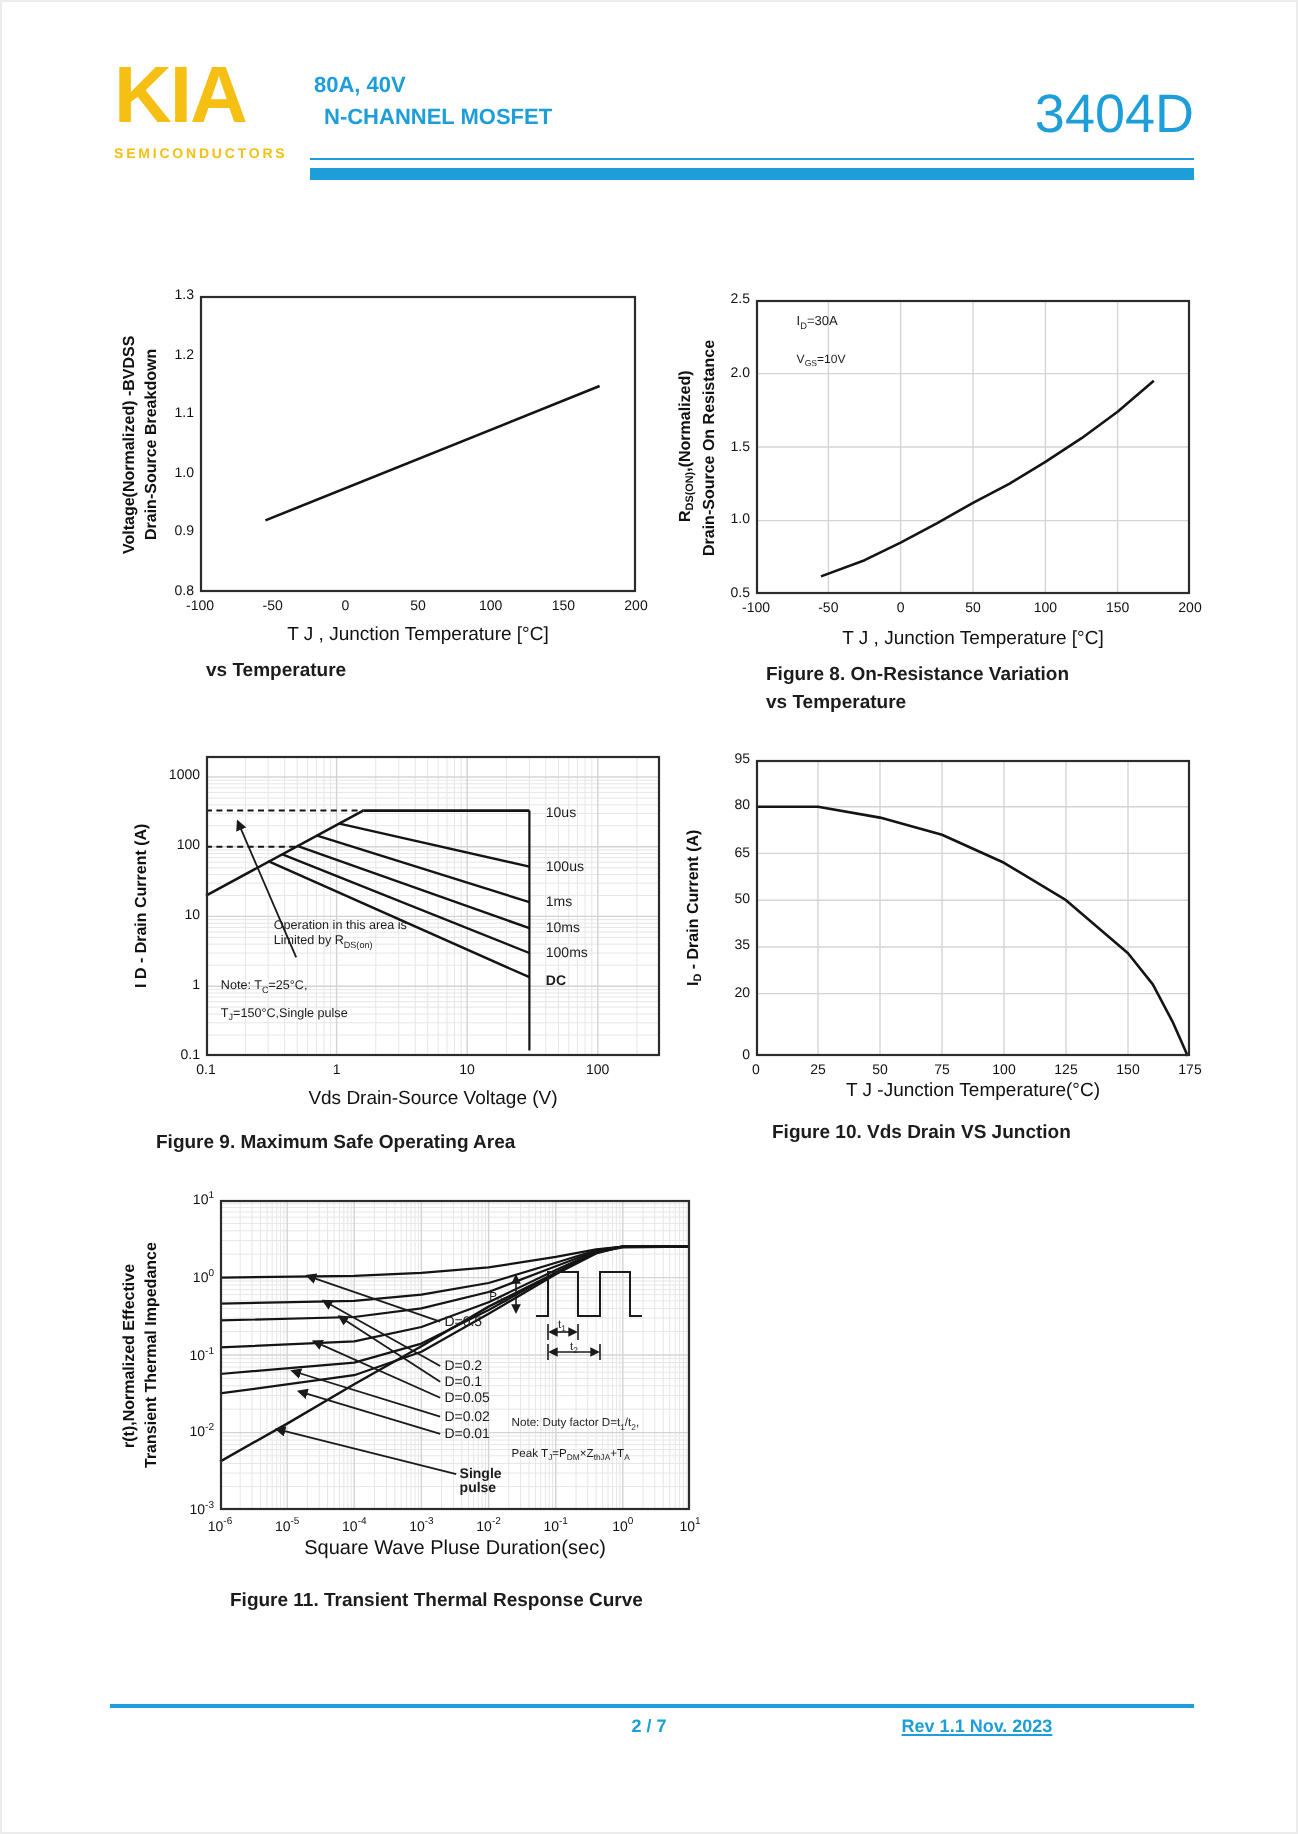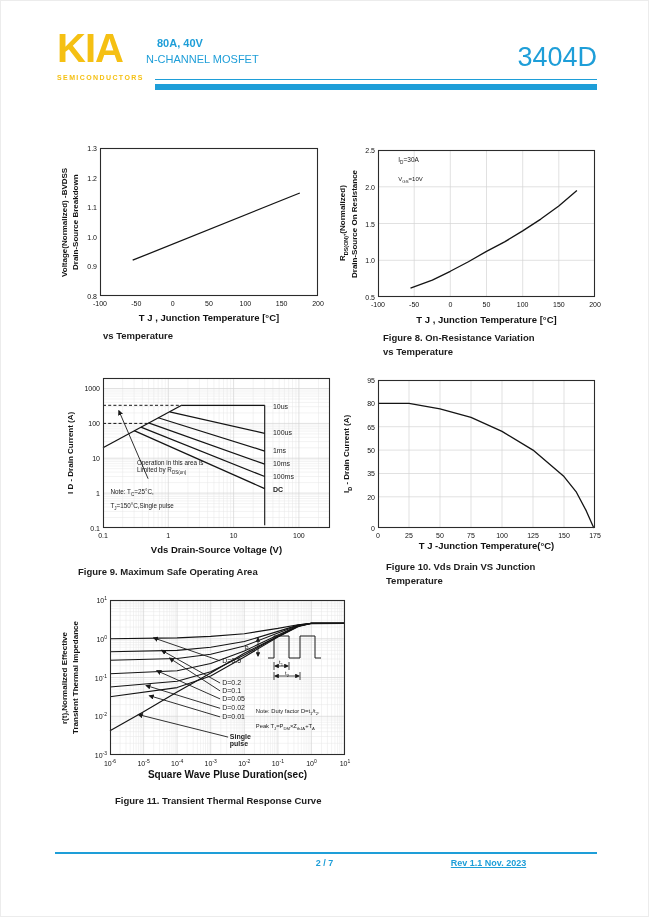--- a/index.html
+++ b/index.html
@@ -3,35 +3,35 @@
 <meta charset="utf-8">
 <style>
   html,body{margin:0;padding:0;background:#fff;}
   .page{position:relative;width:649px;height:917px;background:#ffffff;
         font-family:"Liberation Sans",sans-serif;color:#111;overflow:hidden;
         box-shadow:inset 0 0 0 1px #ececec;}
   
   .logo{position:absolute;left:57px;top:28px;font-size:40px;font-weight:700;letter-spacing:-1px;line-height:1;}
   .logo-sub{position:absolute;left:57px;top:74px;font-size:7px;font-weight:700;letter-spacing:1.4px;}
   .hdr-rating{position:absolute;left:157px;top:37px;font-size:11px;font-weight:700;}
-  .hdr-type{position:absolute;left:146px;top:53px;font-size:11px;font-weight:400;}
+  .hdr-type{position:absolute;left:162px;top:53px;font-size:11px;font-weight:700;}
   .hdr-part{position:absolute;left:430px;top:42px;width:167px;font-size:27px;text-align:right;}
   .hdr-line{position:absolute;left:155px;top:79px;width:442px;height:1px;}
   .hdr-bar{position:absolute;left:155px;top:84px;width:442px;height:6px;}
   
   .plot{position:absolute;}
   .plot svg{display:block;overflow:visible;}
   .tk{position:absolute;font-size:7px;color:#111;white-space:nowrap;line-height:1;}
   .tkx{transform:translateX(-50%);}
   .tky{transform:translate(-100%,-50%);padding-right:3px;}
   .tk sup{font-size:5px;}
   .ylab{position:absolute;writing-mode:vertical-rl;transform:rotate(180deg);
         text-align:center;font-weight:700;font-size:8px;line-height:1.35;color:#111;white-space:nowrap;}
   .ylab .vline{display:block;}
-  .xlab{position:absolute;text-align:center;font-weight:700;font-size:9.5px;color:#111;}
+  .xlab{position:absolute;text-align:center;font-weight:400;font-size:9.5px;color:#111;}
   .cap{position:absolute;font-weight:700;font-size:9.5px;color:#1c1c1c;line-height:1.5;}
   .cap.center{text-align:left;}
   sub{font-size:68%;}
   
   .ft-line{position:absolute;left:55px;top:852px;width:542px;height:1.5px;}
   .ft-page{position:absolute;left:0;top:858px;width:649px;text-align:center;font-size:9px;font-weight:700;}
   .ft-rev{position:absolute;left:380px;top:858px;width:217px;text-align:center;font-size:9px;font-weight:700;text-decoration:underline;}
   .accent{color:var(--accent);} .accent-bg{background:var(--accent);}
   .brand{color:var(--brand);}
 </style>
@@ -289,21 +289,20 @@
         <div class="tk tky" style="left: 0px; top: 116.842px;"><span>20</span></div>
         <div class="tk tky" style="left: 0px; top: 93.4737px;"><span>35</span></div>
         <div class="tk tky" style="left: 0px; top: 70.1053px;"><span>50</span></div>
         <div class="tk tky" style="left: 0px; top: 46.7368px;"><span>65</span></div>
         <div class="tk tky" style="left: 0px; top: 23.3684px;"><span>80</span></div>
         <div class="tk tky" style="left: 0px; top: 0px;"><span>95</span></div>
       </div>
     <div class="xlab" style="left:378px;top:540px;width:217px">T J -Junction Temperature(°C)</div>
     <div class="cap center" style="left:386px;top:560px;width:210px">
       <div>Figure 10. Vds Drain VS Junction</div>
-      <div>Temperature</div>
     </div>
   </section>
 
   <section>
     <div class="ylab" style="left:60px;top:600px;height:155px">
       <span class="vline"><span>r(t),Normalized Effective</span></span>
       <span class="vline"><span>Transient Thermal Impedance</span></span>
     </div>
     <div class="plot" style="left: 110px; top: 600px; width: 235px; height: 155px;">
         <svg width="235" height="155">

